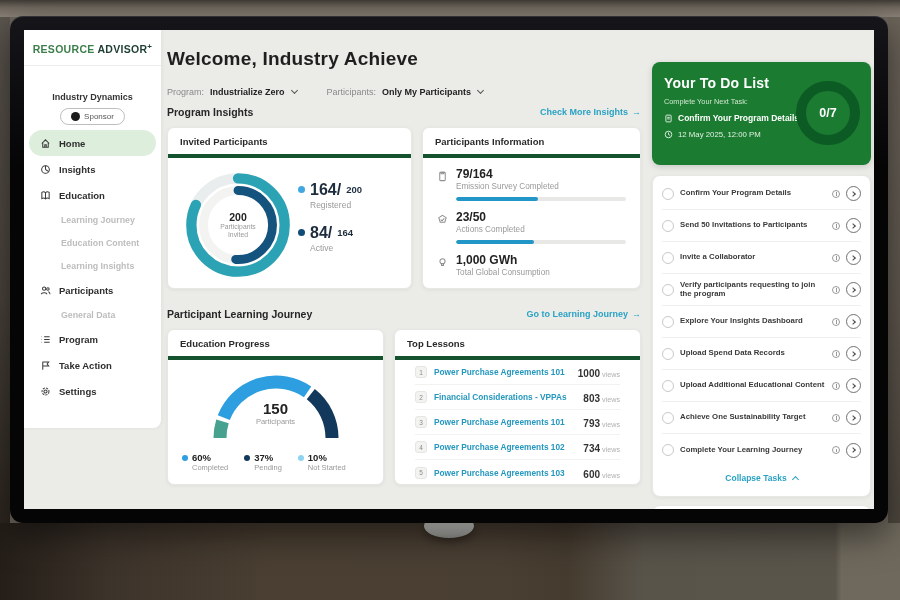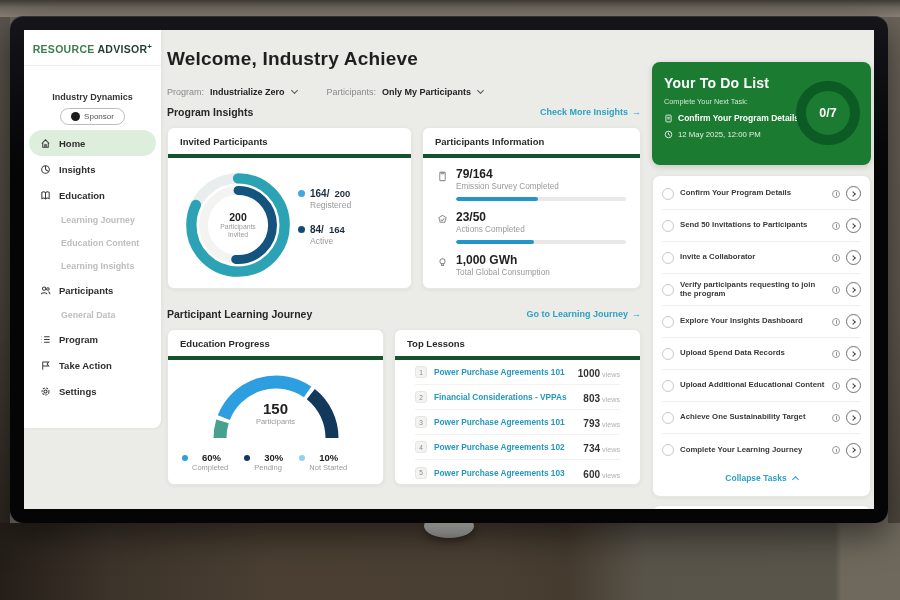--- a/index.html
+++ b/index.html
@@ -66,21 +66,21 @@
   .card-invited { width:245px; height:162px; }
   .inv-body { display:flex; align-items:center; }
   .donut-wrap { position:relative; width:112px; height:112px; margin:11px 4px 0 14px; }
   .donut-center { position:absolute; inset:0; display:flex; flex-direction:column; align-items:center; justify-content:center; text-align:center; }
   .donut-center .v { font-size:10.5px; font-weight:bold; color:#222; }
   .donut-center .l { font-size:6.8px; color:#9a9a9a; line-height:1.25; }
   .inv-legend { margin-top:8px; }
   .leg-item { margin-bottom:14px; }
   .leg-line { display:flex; align-items:center; gap:5px; }
   .leg-dot { width:7px; height:7px; border-radius:50%; flex-shrink:0; }
-  .leg-main { font-size:10px; font-weight:bold; color:#1d2d3e; }
+  .leg-main { font-size:16px; font-weight:bold; color:#1d2d3e; }
   .leg-sub { font-size:9.5px; font-weight:bold; color:#1d2d3e; }
   .leg-lab { font-size:8.5px; color:#9a9a9a; margin-left:12px; margin-top:1px; }
 
   
   .card-info { width:219px; height:162px; }
   .info-body { padding:9px 14px 0; }
   .stat { margin-bottom:9px; }
   .stat-line { display:flex; gap:8px; }
   .stat-line svg { width:11px; height:11px; stroke:#8f8f8f; fill:none; stroke-width:1.1; margin-top:4px; flex-shrink:0; }
   .stat .v { font-size:12px; font-weight:bold; color:#222; }
@@ -88,21 +88,21 @@
   .bar { height:4px; border-radius:2px; background:#e8e8e6; margin:6px 0 0 19px; overflow:hidden; }
   .bar i { display:block; height:100%; border-radius:2px; background:#2396c8; }
 
   
   .card-edu { width:217px; height:156px; }
   .gauge-wrap { position:relative; width:150px; margin:2px auto 0; }
   .gauge-center { position:absolute; left:0; right:0; top:38px; text-align:center; }
   .gauge-center .v { font-size:15px; font-weight:bold; color:#222; }
   .gauge-center .l { font-size:7.5px; color:#9a9a9a; }
   .edu-legend { display:flex; gap:16px; padding:2px 14px 0; }
-  .eleg .line { display:flex; align-items:center; gap:14px; }
+  .eleg .line { display:flex; align-items:center; gap:4px; }
   .eleg .pct { font-size:9.5px; font-weight:bold; color:#222; }
   .eleg .lab { font-size:7.5px; color:#9a9a9a; margin-left:10px; }
   .eleg .leg-dot { width:6px; height:6px; }
 
   
   .card-lessons { width:247px; height:156px; }
   .lesson-row { display:flex; align-items:center; gap:7px; height:25px; margin:0 20px; border-bottom:1px solid #f2f2f0; }
   .lesson-row:last-child { border-bottom:none; }
   .rank { width:12px; height:12px; border-radius:3px; background:#f3f3f1; border:1px solid #e5e5e2;
           font-size:6.5px; color:#8a8a8a; display:flex; align-items:center; justify-content:center; flex-shrink:0; }
@@ -360,21 +360,21 @@
           <div class="eleg">
             <div class="line">
                   <span class="leg-dot" style="background: rgb(45, 158, 224);"></span>
                   <span class="pct">60%</span>
                 </div>
             <div class="lab">Completed</div>
           </div>
           <div class="eleg">
             <div class="line">
                   <span class="leg-dot" style="background: rgb(18, 57, 92);"></span>
-                  <span class="pct">30%</span>
+                  <span class="pct">37%</span>
                 </div>
             <div class="lab">Pending</div>
           </div>
           <div class="eleg">
             <div class="line">
                   <span class="leg-dot" style="background: rgb(142, 212, 242);"></span>
                   <span class="pct">10%</span>
                 </div>
             <div class="lab">Not Started</div>
           </div>

